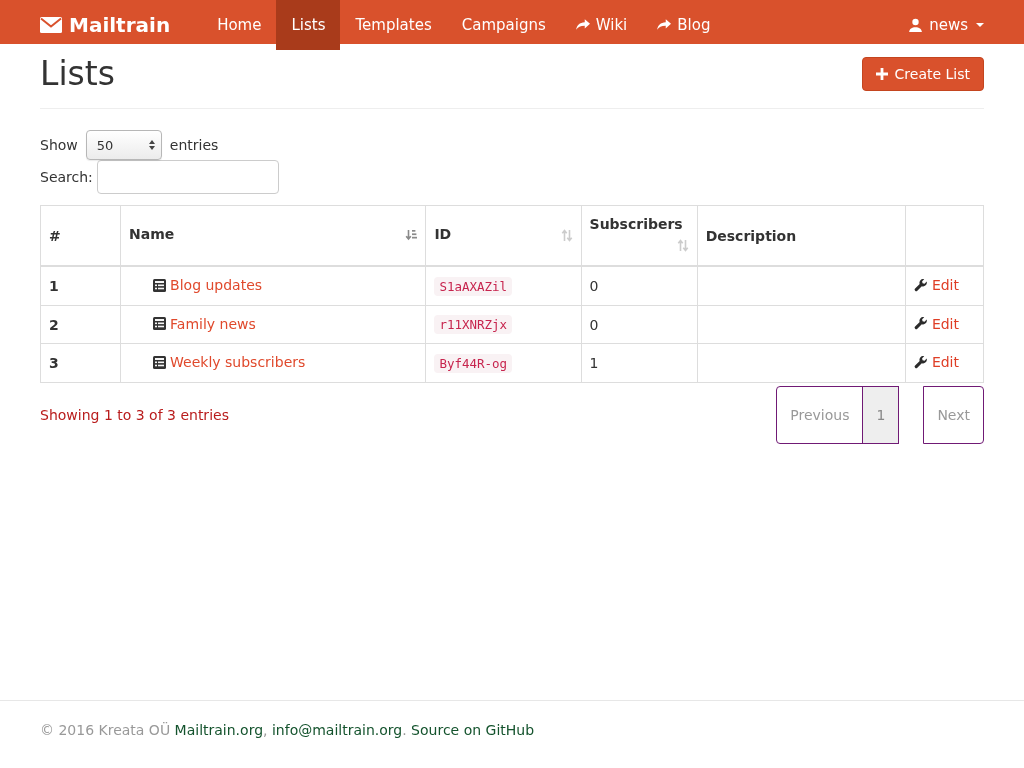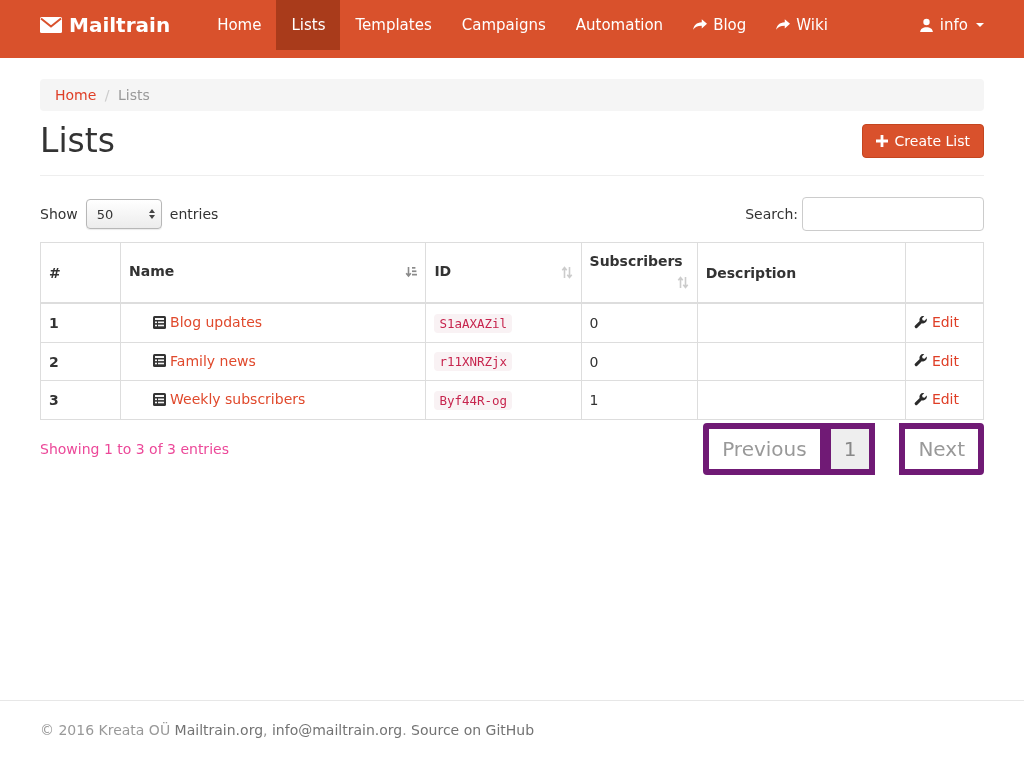--- a/index.html
+++ b/index.html
@@ -5,21 +5,21 @@
   * { margin:0; padding:0; box-sizing:border-box; }
   html,body { width:1024px; height:768px; }
   body {
     font-family:"DejaVu Sans","Liberation Sans",sans-serif;
     font-size:14px; color:#333; background:#fff;
     display:flex; flex-direction:column; overflow:hidden;
   }
   a { text-decoration:none; cursor:pointer; }
 
   
-  .navbar { height:58px; background:#d9512c; flex:0 0 auto; }
+  .navbar { height:44px; background:#d9512c; flex:0 0 auto; }
   .navbar-inner { width:944px; margin:0 auto; height:50px; display:flex; align-items:stretch; }
   .brand { display:flex; align-items:center; gap:7px; color:#fff; font-size:20px; font-weight:bold; padding-right:10px; }
   .nav { display:flex; align-items:stretch; margin-left:22px; }
   .nav-item { display:flex; align-items:center; gap:6px; padding:0 15px; color:#fff; font-size:15px; }
   .nav-item.active { background:#a93b1b; }
   .user-menu { margin-left:auto; display:flex; align-items:center; gap:6px; color:#fff; font-size:15px; }
   .caret { width:0; height:0; border-left:4px solid transparent; border-right:4px solid transparent; border-top:4px solid #fff; margin-left:2px; }
 
   
   .container { width:944px; margin:0 auto; flex:0 0 auto; }
@@ -29,21 +29,21 @@
   .breadcrumb .divider { color:#ccc; padding:0 4px; }
   .breadcrumb .active-crumb { color:#999; }
 
   .page-header { margin-top:12px; display:flex; align-items:center; justify-content:space-between;
                  border-bottom:1px solid #eee; padding-bottom:16px; }
   .page-header h1 { font-size:33px; font-weight:500; color:#333; line-height:1.1; }
   .btn-create { display:inline-flex; align-items:center; gap:7px; background:#d9512c; border:1px solid #c4451f;
                 color:#fff; font-size:14px; padding:8px 13px; border-radius:4px; cursor:pointer;
                 font-family:inherit; }
 
-  .controls { margin-top:21px; display:flex; align-items:center; justify-content:space-between; }
+  .controls { margin-top:21px; display:flex; align-items:flex-start; justify-content:space-between;flex-direction:column; }
   .show-entries { display:flex; align-items:center; gap:8px; }
   .select-wrap { position:relative; display:inline-block; }
   .page-size-select { width:76px; height:30px; border:1px solid #b7b7b7; border-radius:4px;
                       background:linear-gradient(#ffffff,#ececec); display:inline-flex; align-items:center;
                       padding:0 22px 0 10px; font-size:13px; cursor:pointer; box-shadow:0 1px 1px rgba(0,0,0,.08); }
   .stepper { position:absolute; right:7px; top:50%; transform:translateY(-50%); display:flex; flex-direction:column; gap:2px; }
   .tri-up { width:0; height:0; border-left:3.5px solid transparent; border-right:3.5px solid transparent; border-bottom:4.5px solid #444; }
   .tri-down { width:0; height:0; border-left:3.5px solid transparent; border-right:3.5px solid transparent; border-top:4.5px solid #444; }
   .search-box { display:flex; align-items:center; gap:4px; }
   .search-input { width:182px; height:34px; border:1px solid #ccc; border-radius:4px; padding:6px 12px;
@@ -63,32 +63,32 @@
   td.cell-index { font-weight:bold; }
   td.cell-subs { text-align:center; }
   .name-link { color:#e0492c; display:inline-flex; align-items:center; gap:4px;padding-left:24px; }
   .edit-link { color:#df3e26; display:inline-flex; align-items:center; gap:5px; }
   .icon { display:inline-flex; align-items:center; }
   code.list-id { font-family:"DejaVu Sans Mono","Liberation Mono",monospace; font-size:12.5px;
                  color:#c7254e; background:#f9f2f4; padding:2px 5px; border-radius:4px; }
 
   
   .table-footer { margin-top:3px; display:flex; align-items:center; justify-content:space-between; }
-  .summary { font-size:14px; color:#ec4899; }
+  .summary { font-size:14px; color:#b91c1c; }
   .pagination { display:flex; list-style:none; }
-  .pagination .page-btn { border:6px solid #701a75; background:#fff; color:#999; padding:8px 13px; font-size:20px;
+  .pagination .page-btn { border:1px solid #701a75; background:#fff; color:#999; padding:20px 13px; font-size:14px;
                           margin-left:-1px; cursor:default; }
   .pagination .page-btn.first { border-radius:4px 0 0 4px; margin-left:0; }
   .pagination .page-btn.last { border-radius:0 4px 4px 0;margin-left:24px; }
   .pagination .page-btn.current { background:#eee; color:#888; }
 
   
   .footer { margin-top:auto; border-top:1px solid #e7e7e7; flex:0 0 auto; }
   .footer-inner { width:944px; margin:0 auto; padding:21px 0 30px; color:#999; font-size:14px; }
-  .footer a { color:#737373; }
+  .footer a { color:#14532d; }
 </style>
 </head>
 <body>
 
 <nav class="navbar">
   <div class="navbar-inner">
     <a class="brand">
       <span class="icon">
         <svg width="22" height="16" viewBox="0 0 22 16">
           <rect width="22" height="16" rx="1.5" fill="#fff"></rect>
@@ -104,59 +104,51 @@
       <a class="nav-item active">
           <span>Lists</span>
         </a>
       <a class="nav-item">
           <span>Templates</span>
         </a>
       <a class="nav-item">
           <span>Campaigns</span>
         </a>
       <a class="nav-item">
-          <span>Automation</span>
-        </a>
-      <a class="nav-item">
         <span class="icon">
           <svg width="14" height="12" viewBox="0 0 16 13">
               <path fill="#fff" d="M10 0l6 5.2-6 5.2V7.3C4.8 7.3 2.2 9 .2 12 .9 6.8 4 3.6 10 3.3V0z"></path>
             </svg>
         </span>
-        <span>Blog</span>
+        <span>Wiki</span>
       </a>
       <a class="nav-item">
         <span class="icon">
           <svg width="14" height="12" viewBox="0 0 16 13">
               <path fill="#fff" d="M10 0l6 5.2-6 5.2V7.3C4.8 7.3 2.2 9 .2 12 .9 6.8 4 3.6 10 3.3V0z"></path>
             </svg>
         </span>
-        <span>Wiki</span>
+        <span>Blog</span>
       </a>
     </div>
     <a class="user-menu">
       <span class="icon">
         <svg width="15" height="15" viewBox="0 0 16 16">
           <circle cx="8" cy="4.2" r="3.4" fill="#fff"></circle>
           <path d="M1.2 15c.3-3.6 3-5.2 6.8-5.2s6.5 1.6 6.8 5.2z" fill="#fff"></path>
         </svg>
       </span>
-      <span>info</span>
+      <span>news</span>
       <span class="caret"></span>
     </a>
   </div>
 </nav>
 
 <div class="container">
 
-  <div class="breadcrumb">
-    <a>Home</a>
-    <span class="divider">/</span>
-    <span class="active-crumb">Lists</span>
-  </div>
 
   <div class="page-header">
     <h1>Lists</h1>
     <button class="btn-create">
       <span class="icon">
         <svg width="12" height="12" viewBox="0 0 12 12">
             <path fill="#fff" d="M4.6 0h2.8v4.6H12v2.8H7.4V12H4.6V7.4H0V4.6h4.6z"></path>
           </svg>
       </span>
       <span>Create List</span>

